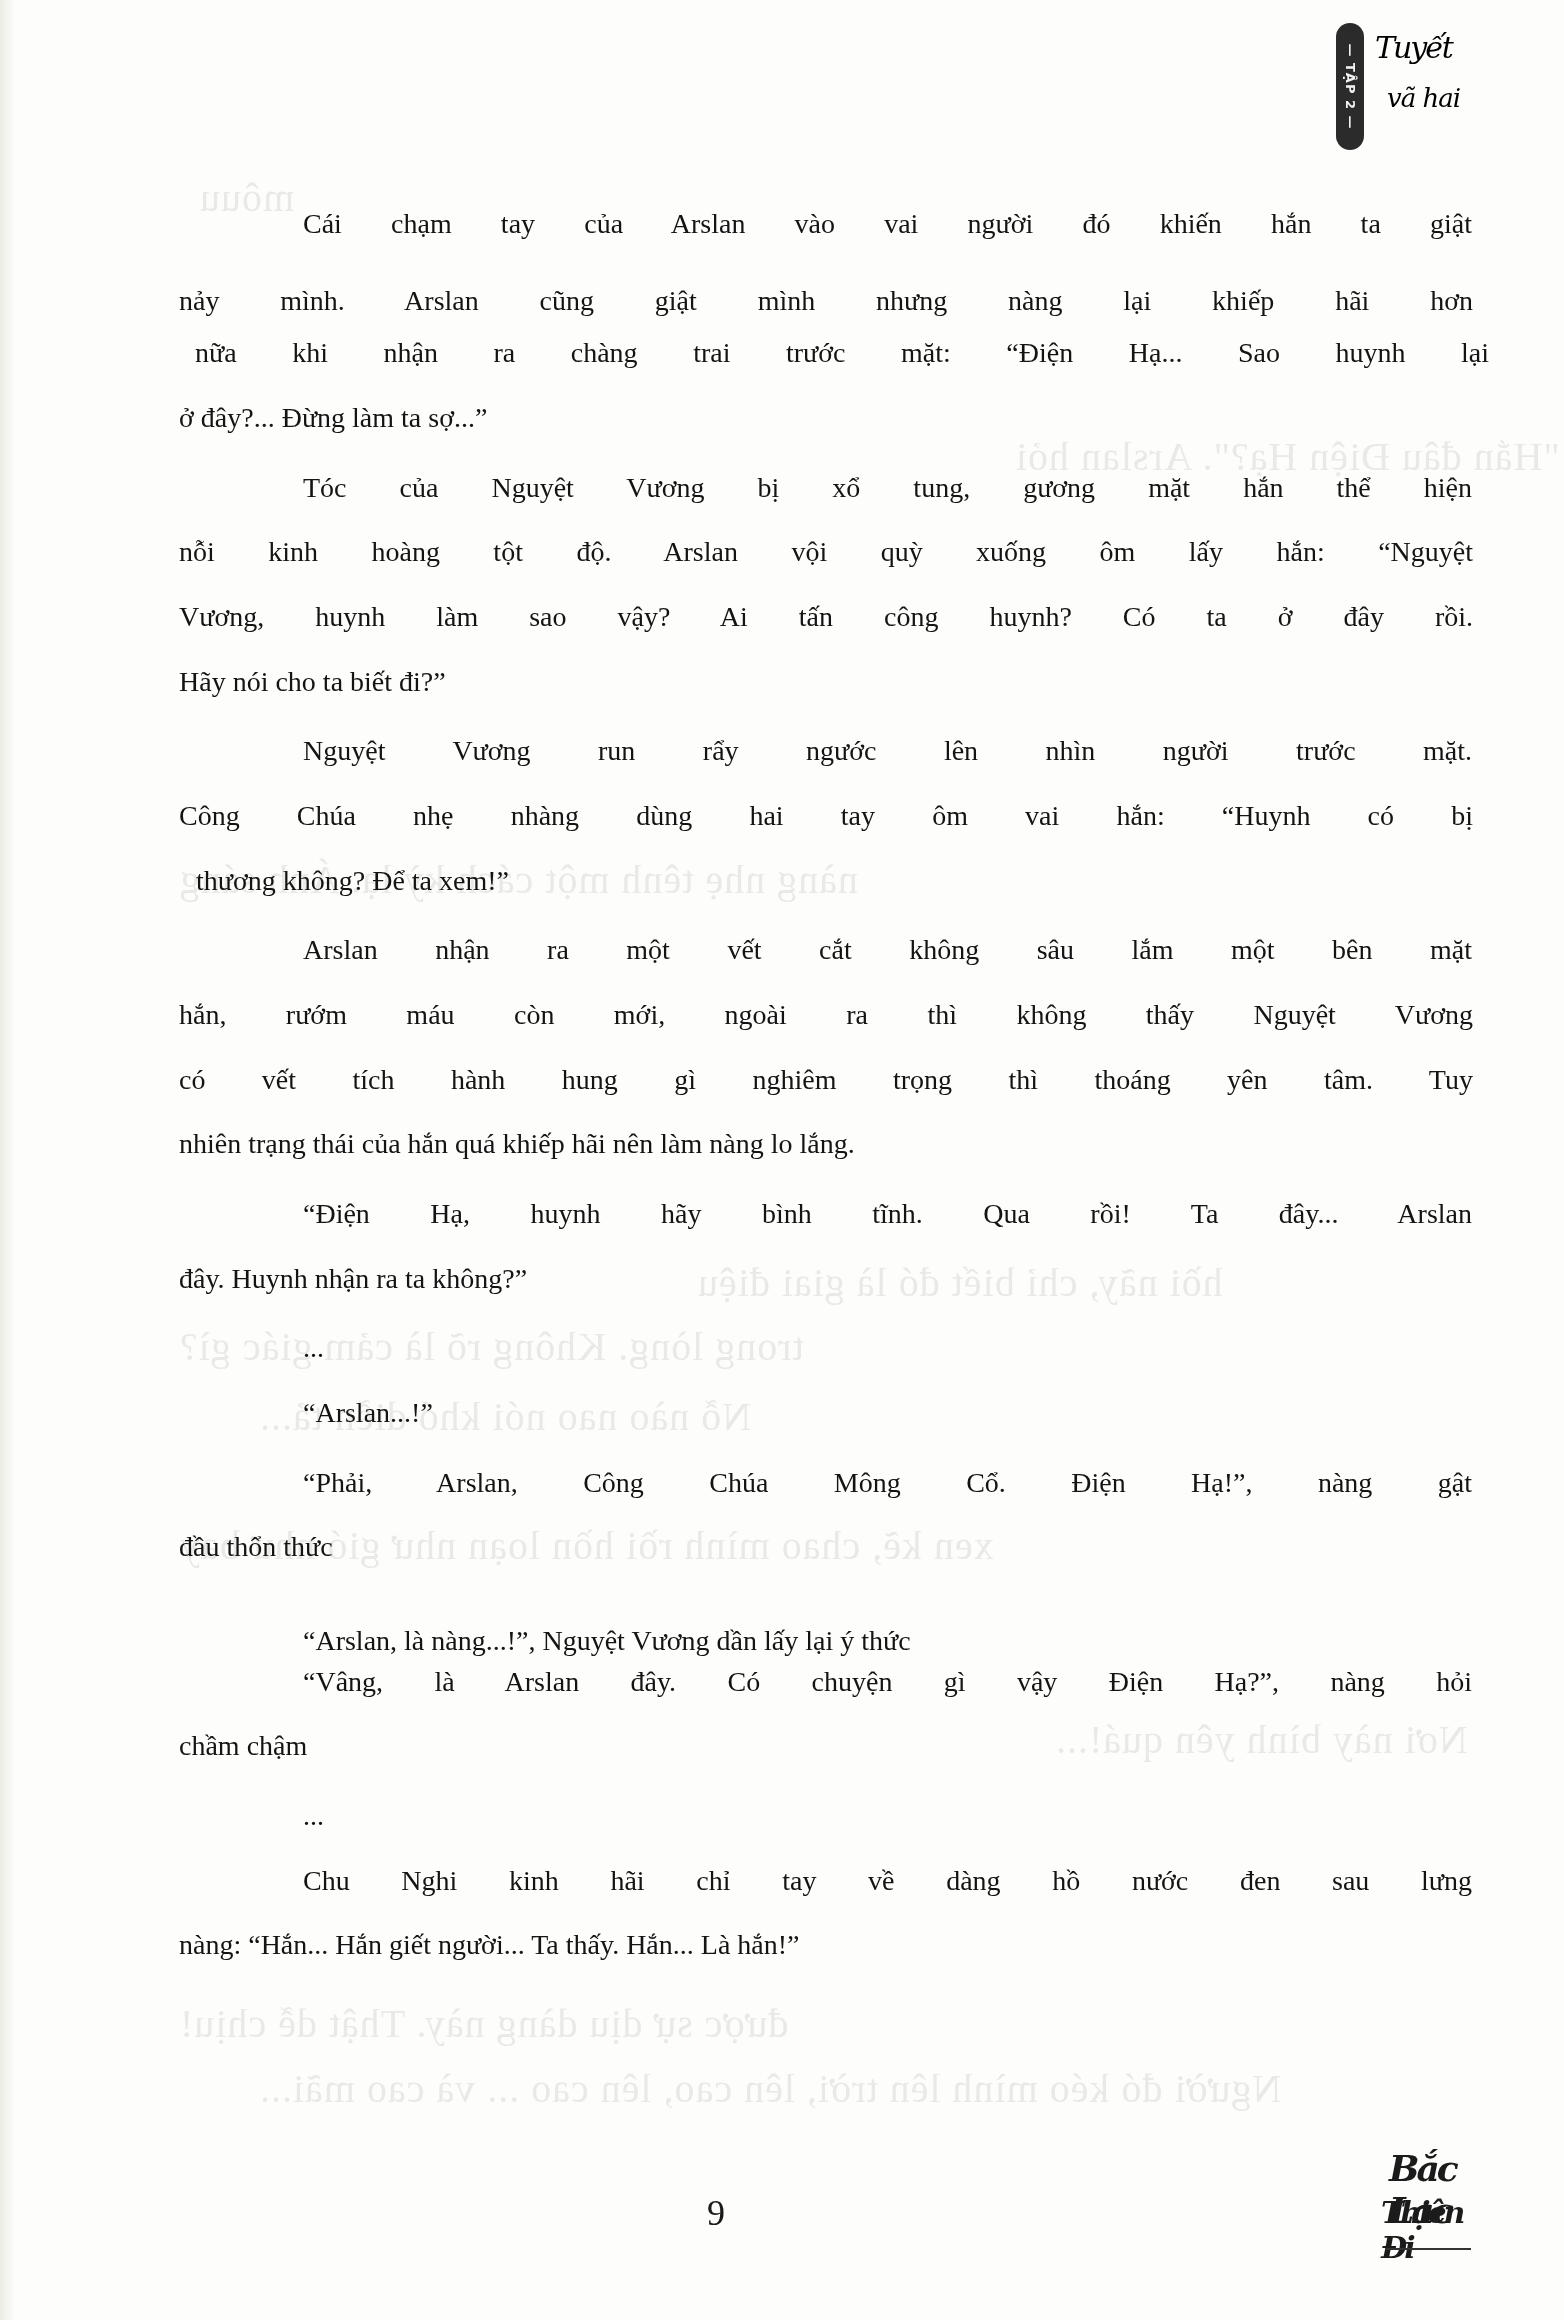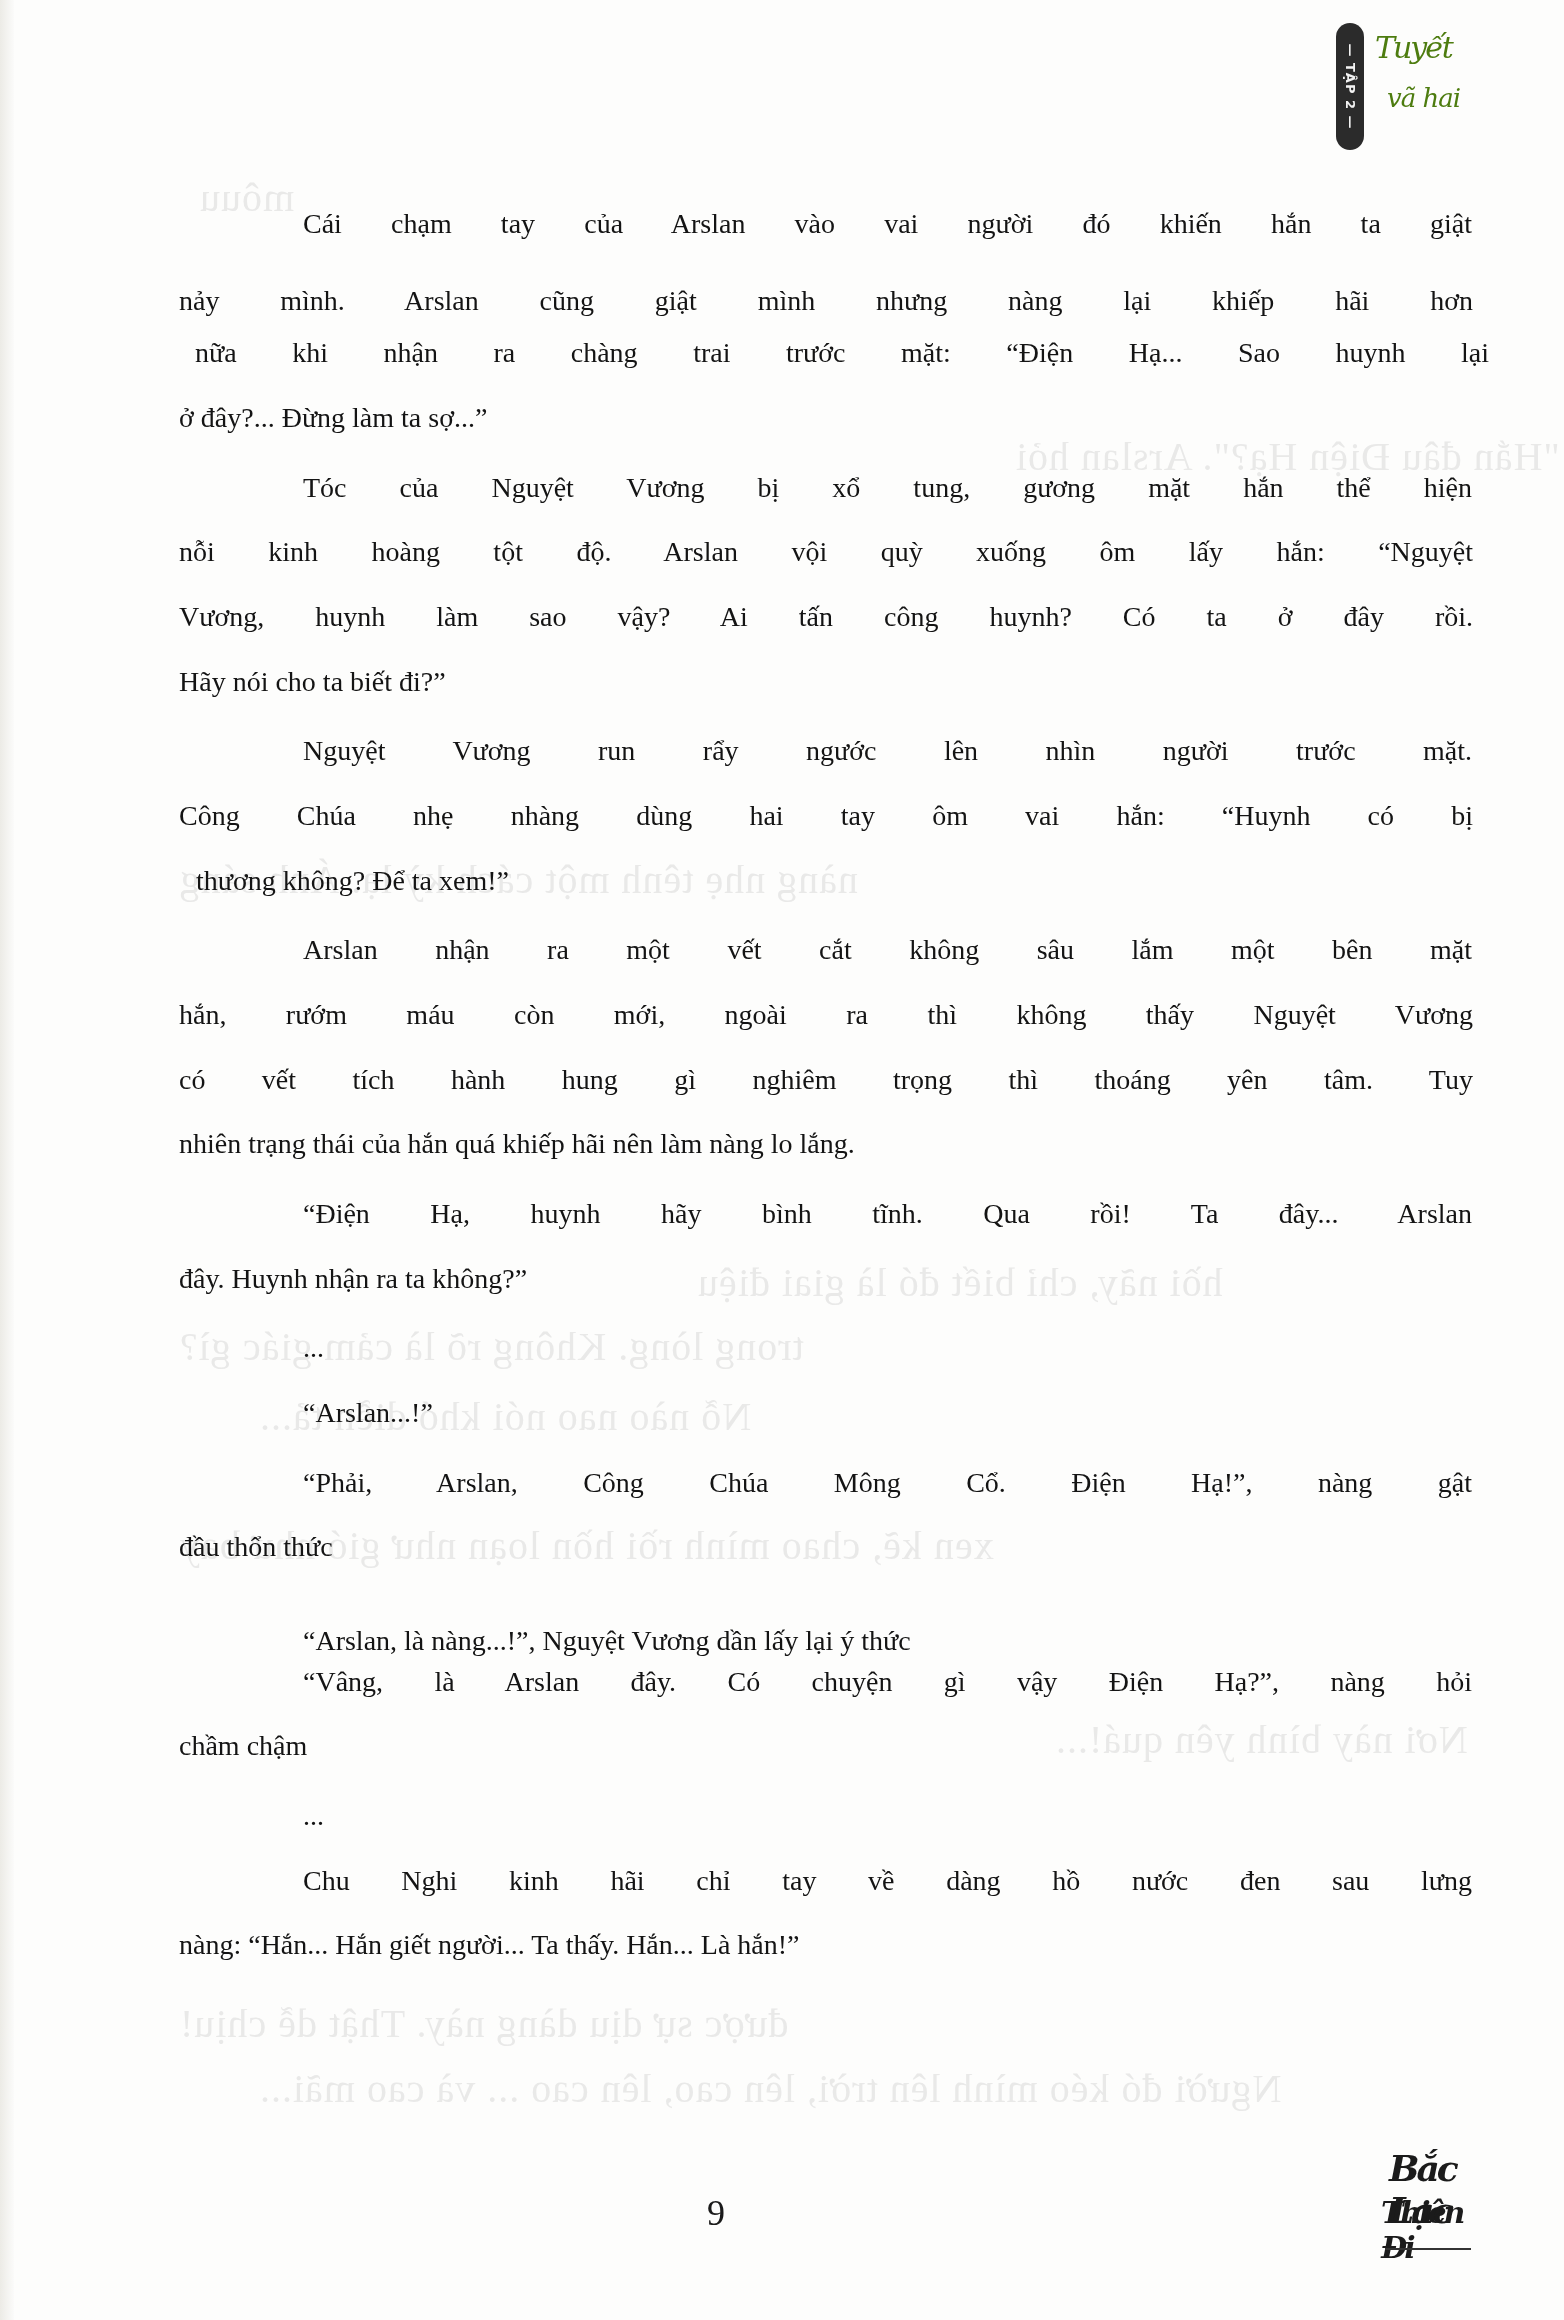--- a/index.html
+++ b/index.html
@@ -32,21 +32,21 @@
     position: absolute; left: 1336px; top: 23px; width: 28px; height: 127px;
     background: #2b2b2b; border-radius: 14px;
     display: flex; align-items: center; justify-content: center;
   }
   .volume-pill span {
     color: #f2f2f2; font-family: "DejaVu Sans", sans-serif; font-size: 13px;
     font-weight: bold; transform: rotate(90deg); white-space: nowrap; letter-spacing: 1px;
   }
   .series-title {
     position: absolute; left: 1371px; top: 20px; width: 100px; height: 129px;
-    font-family: "DejaVu Serif", serif; font-style: italic; color: #4d7c0f;
+    font-family: "DejaVu Serif", serif; font-style: italic; color: #000000;
     font-size: 30px; line-height: 40px;
   }
   .series-title .t1 { position: absolute; left: 4px; top: 8px; letter-spacing: -2px; }
   .series-title .t2 { position: absolute; left: 16px; top: 58px; font-size: 26px; letter-spacing: -1px; }
   .page-number {
     position: absolute; left: 707px; top: 2192px; font-size: 36px;
     font-family: "Liberation Serif", serif; color: #1a1a1a;
   }
   .footer-logo {
     position: absolute; left: 1381px; top: 2137px; width: 100px; height: 139px;

